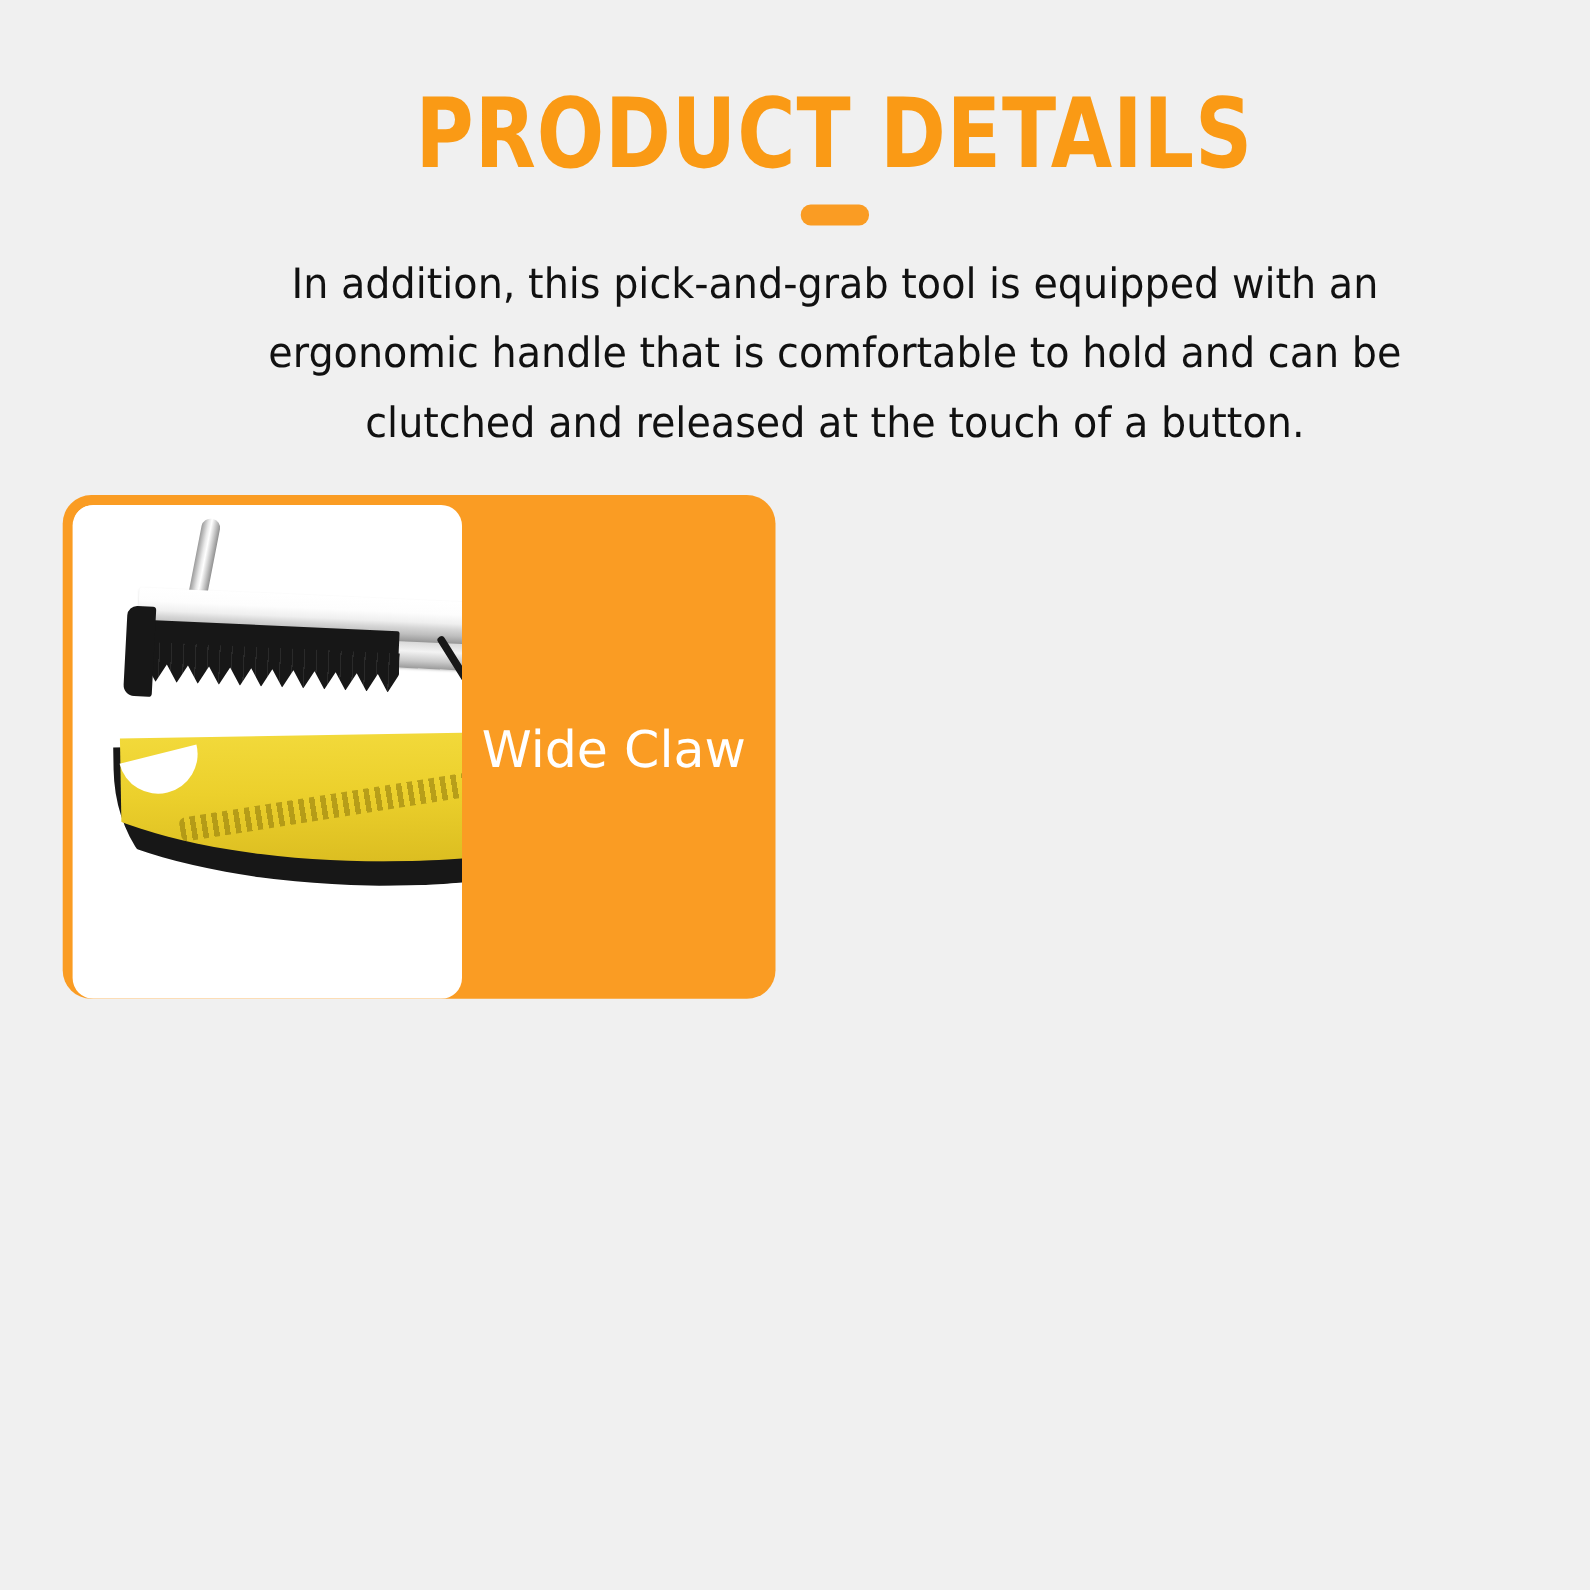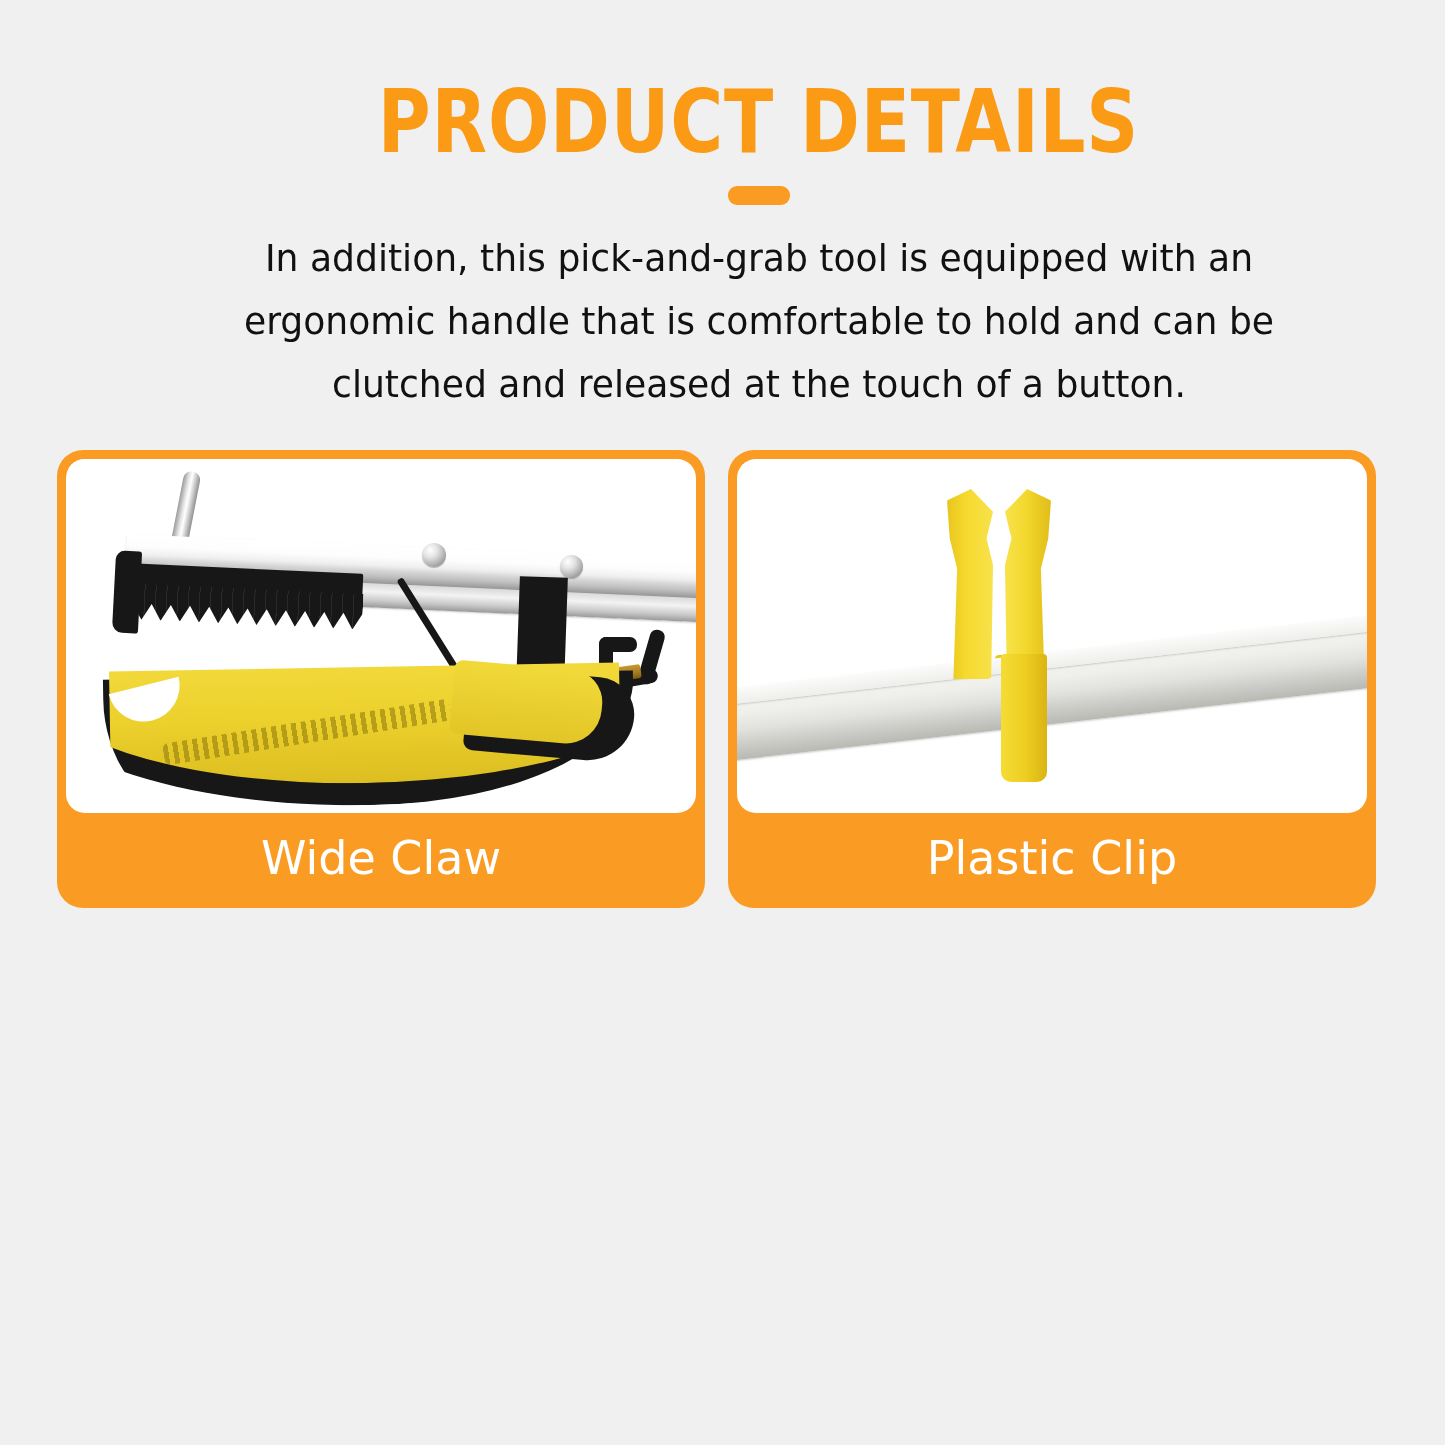--- a/index.html
+++ b/index.html
@@ -76,21 +76,21 @@
     row-gap: 24px;
   }
   .card {
     position: relative;
     background: #fa9c23;
     border-radius: 26px;
     overflow: hidden;
     box-sizing: border-box;
     padding: 9px 9px 0 9px;
     display: flex;
-    flex-direction: column;
+    flex-direction: row;
   }
   .card-photo {
     position: relative;
     flex: 0 0 354px;
     background: #ffffff;
     border-radius: 19px;
     overflow: hidden;
   }
   .card-caption {
     flex: 1 1 auto;
@@ -444,27 +444,16 @@
         <div class="c1-claw-ridges"></div>
         <div class="c1-claw-tail"></div>
         <div class="c1-claw-tail-y"></div>
         <div class="rivet" style="left:356px; top:84px; width:24px; height:24px;"></div>
         <div class="rivet" style="left:494px; top:96px; width:23px; height:23px;"></div>
       </div>
       <div class="card-caption">Wide Claw</div>
     </div>
 
 
-    <div class="card">
-      <div class="card-photo">
-        <div class="c3-foot"></div>
-        <div class="bar-alu c3-bar"></div>
-        <div class="bar-alu c3-bar-top"></div>
-        <div class="c3-prong-l"></div>
-        <div class="c3-prong-r"></div>
-        <div class="c3-stem"></div>
-      </div>
-      <div class="card-caption">Plastic Clip</div>
-    </div>
 
 
   </div>
 </div>
 
 </body></html>

